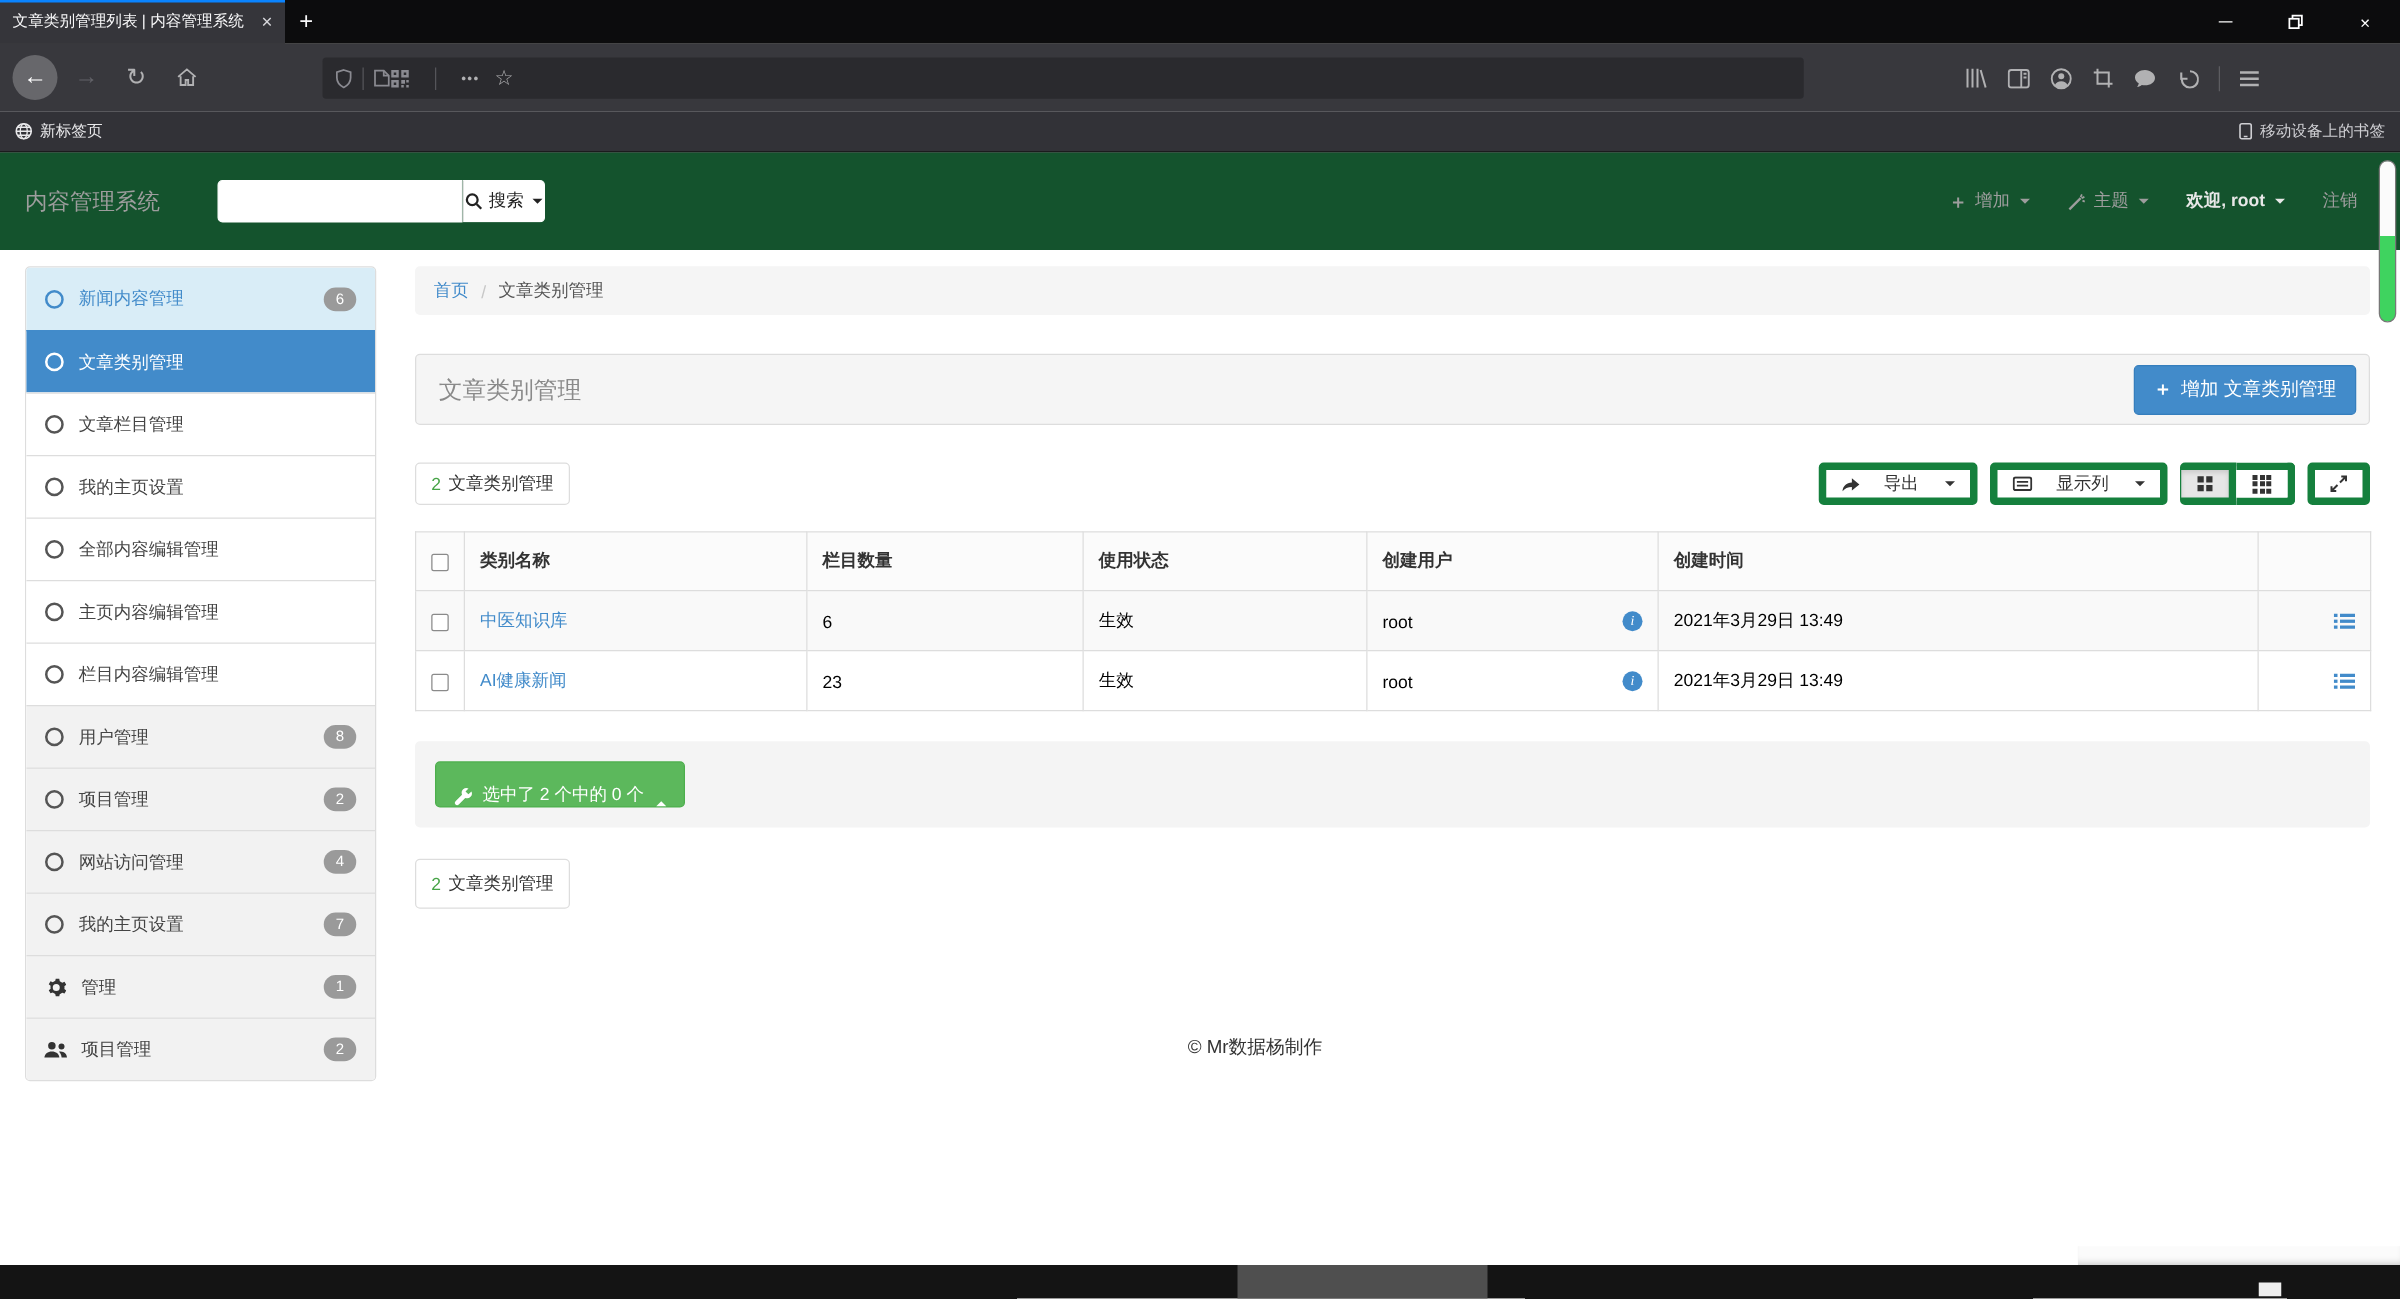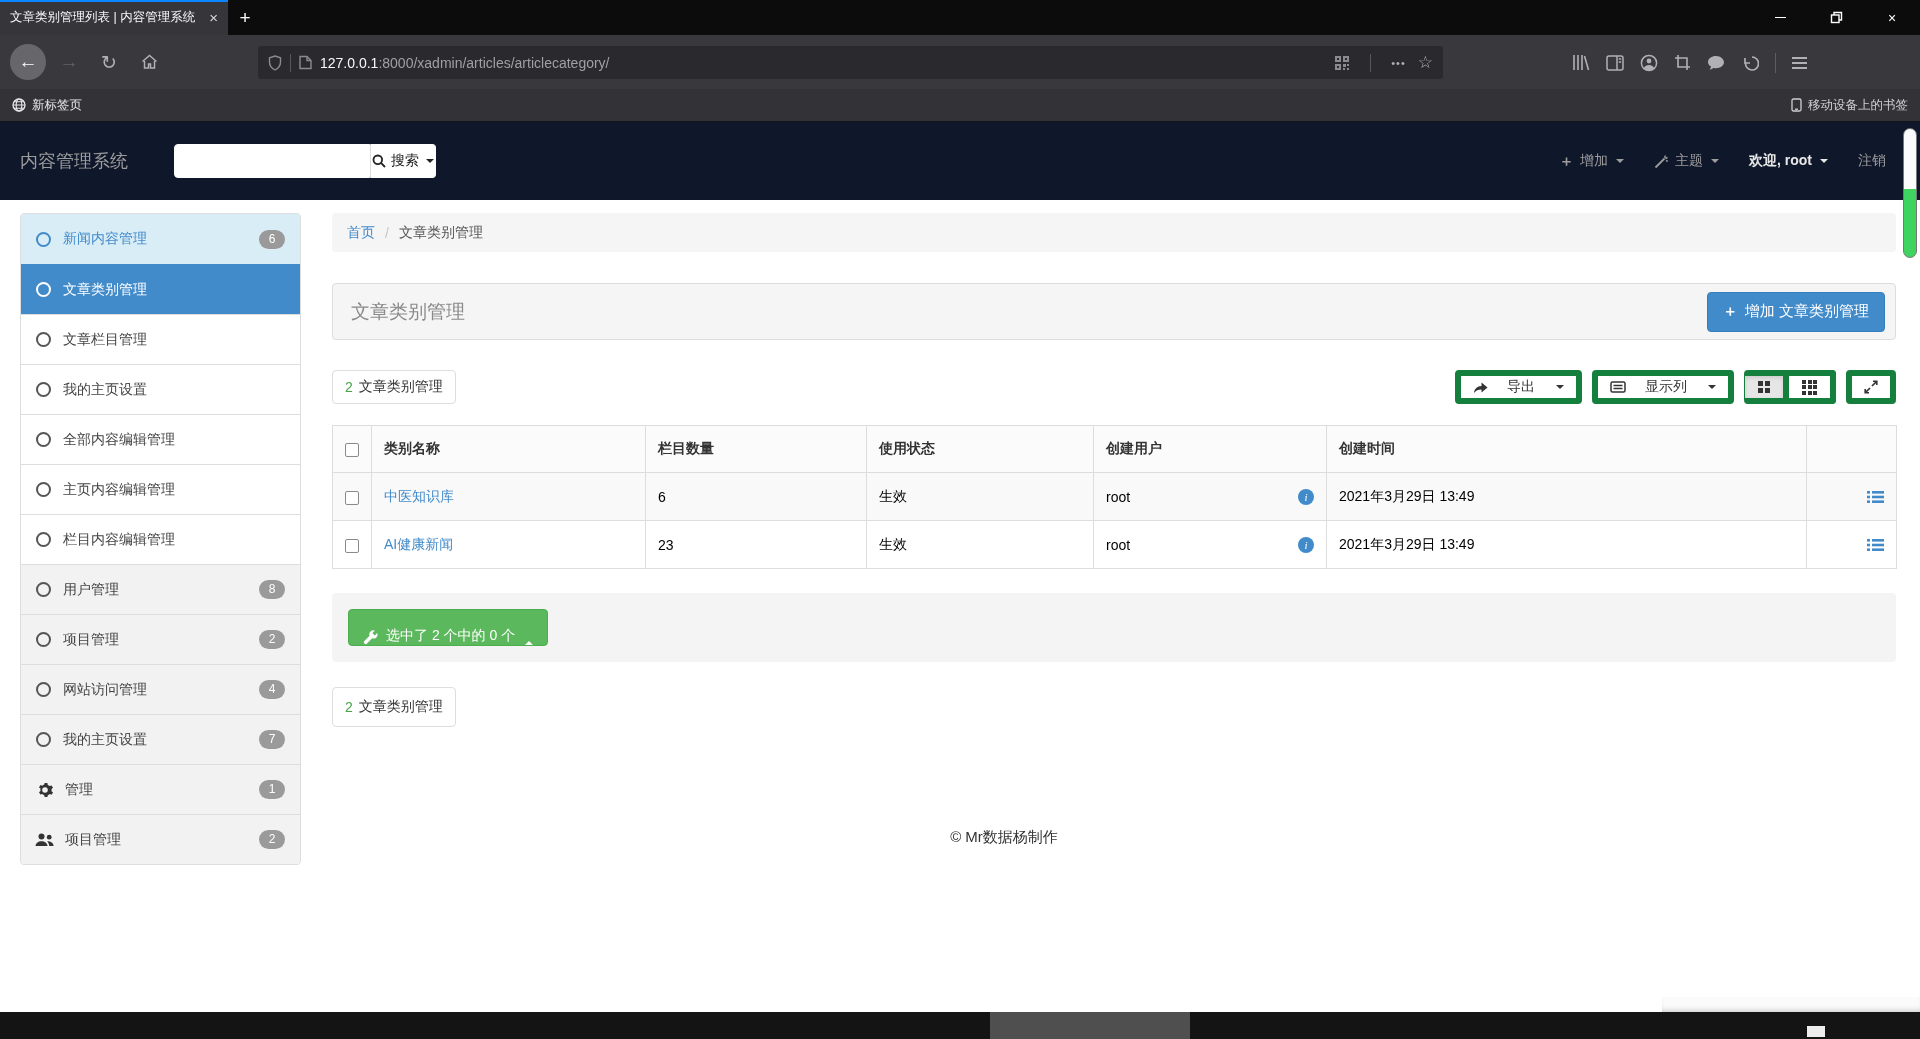--- a/index.html
+++ b/index.html
@@ -36,21 +36,21 @@
   .tb-sep { width:1px; height:20px; background:#5c5c61; }
   .hamburger { display:flex; flex-direction:column; gap:3px; }
   .hamburger i { display:block; width:15px; border-top:2px solid #b1b1b3; }
 
   
   .bookmarks { position:absolute; top:89px; left:0; right:0; height:33px; background:#323237; border-bottom:1px solid #141416; display:flex; align-items:center; padding:0 12px; color:#e8e8ea; font-size:12.5px; }
   .bm-item { display:flex; align-items:center; gap:6px; }
   .bm-right { margin-left:auto; color:#cfcfd3; }
 
   
-  .app-navbar { position:absolute; top:122px; left:0; right:0; height:78px; background:#0f172a; display:flex; align-items:center; padding:0 34px 0 20px; }
+  .app-navbar { position:absolute; top:122px; left:0; right:0; height:78px; background:#14532d; display:flex; align-items:center; padding:0 34px 0 20px; }
   .brand { color:#9d9d9d; font-size:18px; margin-right:46px; }
   .search-group { display:flex; height:34px; }
   .search-input { width:196px; height:34px; border:1px solid #fff; background:#fff; border-radius:4px 0 0 4px; padding:0 8px; font-size:14px; outline:none; }
   .search-btn { height:34px; background:#fff; border:1px solid #fff; border-left:1px solid #ddd; border-radius:0 4px 4px 0; display:flex; align-items:center; gap:5px; padding:0 1px; font-size:14px; color:#222; }
   .nav-right { margin-left:auto; display:flex; align-items:center; gap:30px; font-size:14px; color:#9d9d9d; }
   .nav-link { display:flex; align-items:center; gap:6px; color:#9d9d9d; }
   .nav-link.welcome { color:#e8e8e8; font-weight:bold; }
   .plus-glyph { font-weight:bold; font-size:15px; }
   .caret-d { display:inline-block; width:0; height:0; border-left:4px solid transparent; border-right:4px solid transparent; border-top:4px solid currentColor; margin-left:2px; }
   .caret-u { display:inline-block; width:0; height:0; border-left:4px solid transparent; border-right:4px solid transparent; border-bottom:4px solid currentColor; margin-left:2px; }
@@ -167,21 +167,20 @@
             <path fill="none" stroke="#8a8a91" stroke-width="1.4" d="M7 1l5.5 1.8v4.4c0 3.6-2.3 6.1-5.5 7.8-3.2-1.7-5.5-4.2-5.5-7.8V2.8z"></path>
           </svg>
       </span>
       <span class="sep-v"></span>
       <span class="url-icon">
         <svg width="13" height="15" viewBox="0 0 13 15">
             <path fill="none" stroke="#8a8a91" stroke-width="1.4" d="M1 1.5h7l4 4v8H1z"></path>
             <path fill="none" stroke="#8a8a91" stroke-width="1.4" d="M8 1.5v4h4"></path>
           </svg>
       </span>
-      <span class="url-text"><span class="url-host">127.0.0.1</span><span class="url-rest">:8000/xadmin/articles/articlecategory/</span></span>
       <span class="url-right">
         <svg width="16" height="16" viewBox="0 0 16 16" fill="#8a8a91">
             <path d="M1 1h6v6H1zm2 2v2h2V3zM9 1h6v6H9zm2 2v2h2V3zM1 9h6v6H1zm2 2v2h2v-2zM9 9h3v3H9zm4 0h2v2h-2zm-4 4h2v2H9zm4 0h2v2h-2z"></path>
           </svg>
         <span class="sep-v"></span>
         <span class="dots-glyph">•••</span>
         <span class="star-glyph">☆</span>
       </span>
     </div>
 

